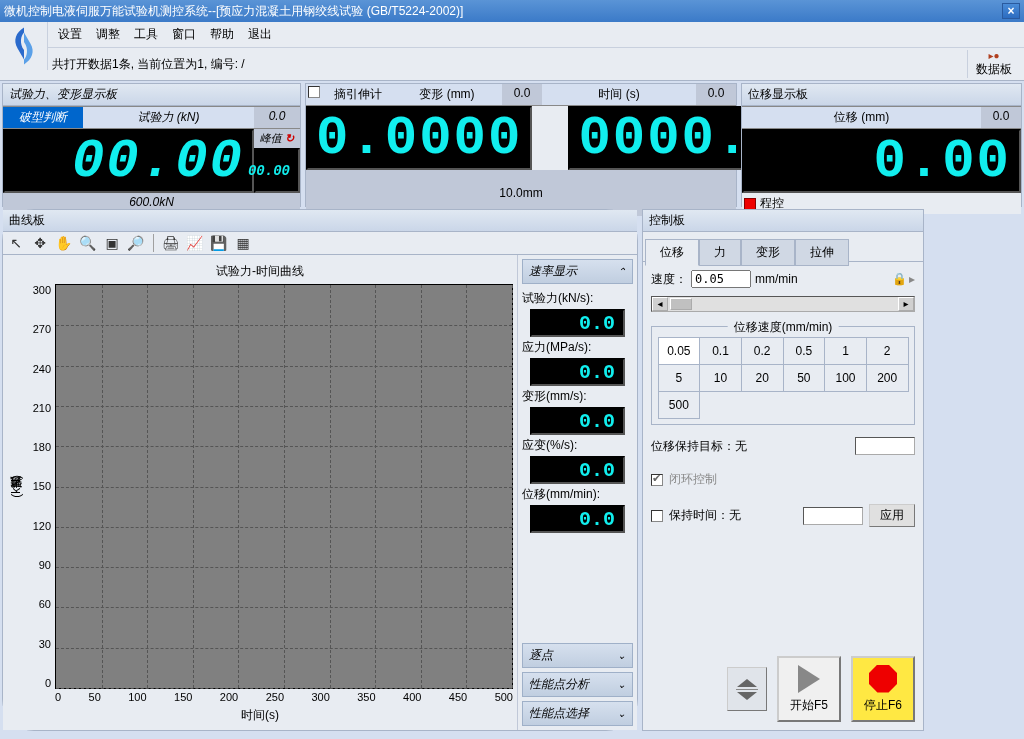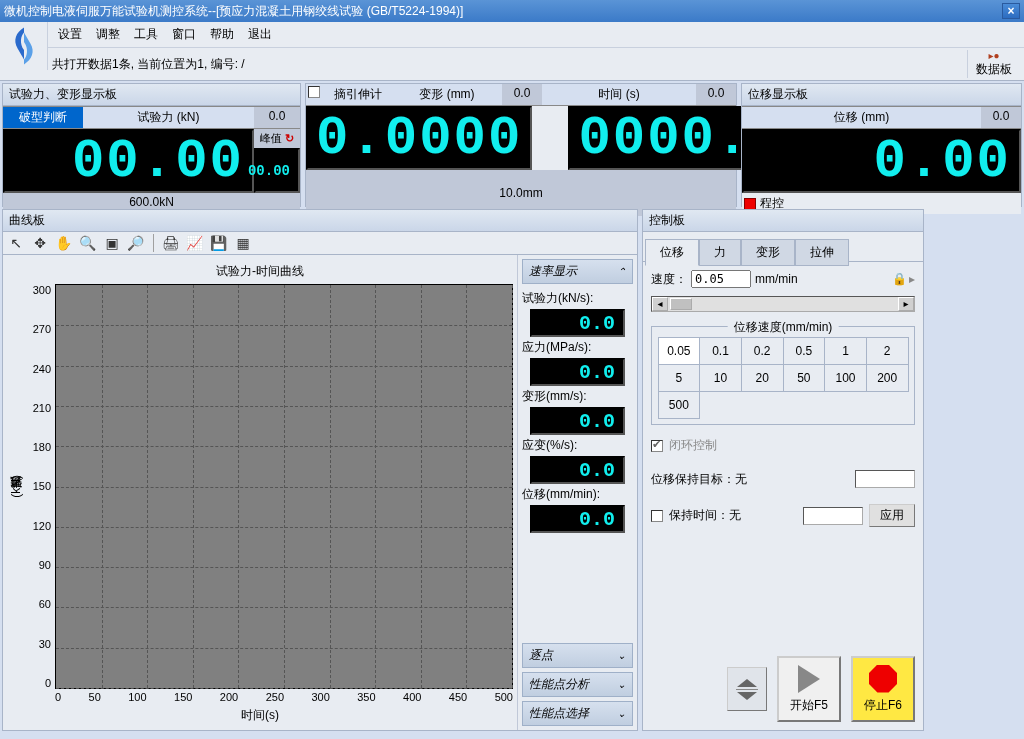--- a/index.html
+++ b/index.html
@@ -24,21 +24,21 @@
 .panel { background: #e8ecf2; border: 1px solid #a8b4c8; display: flex; flex-direction: column; }
 .panel > .hdr { background: linear-gradient(#e0e8f2,#cad6e8); border-bottom: 1px solid #a8b4c8; font-size: 12px; padding: 2px 6px; font-weight: normal; }
 
 
 .disp-row { height: 128px; }
 .lcd { background: #000; color: #1ee; font-family: "Digital-7", "Courier New", monospace; font-weight: bold; text-align: right; padding: 2px 8px; display:flex; align-items:center; justify-content:flex-end; border:2px inset #555;}
 .lcd.big { font-size: 54px; letter-spacing: 2px; height:64px;}
 .lcd.med { font-size: 20px; height:28px; min-width:90px;}
 .lcd.tiny { font-size:14px; height:16px; background:#000; color:#1ee;}
 
-.disp1 { width: 300px; }
+.disp1 { width: 300px; font-style: italic; }
 .disp2 { width: 432px; }
 .disp3 { width: 282px; }
 .disp1 .sub-hdr, .disp2 .sub-hdr { display:flex; background:#d5dff0; border-top:1px solid #888; border-bottom:1px solid #888;}
 .sub-hdr > div { font-size:12px; padding:2px 0; text-align:center; position:relative;}
 
 .disp1 .sub-hdr .c1 { width:80px; background:#0066cc; color:#fff;}
 .disp1 .sub-hdr .c2 { flex:1; }
 .disp1 .sub-hdr .c3 { width:46px; background:#c0c8d8;}
 .disp1 .mainlcd { display:flex; }
 .disp1 .mainlcd .big { flex:1; }
@@ -58,21 +58,21 @@
 .disp2 .foot { background:#c0c8d8; text-align:center; font-size:12px; padding:16px;}
 
 .disp3 .sub-hdr { display:flex; background:#d5dff0; border-top:1px solid #888; border-bottom:1px solid #888;}
 .disp3 .sub-hdr .c1 { flex:1; text-align:center;}
 .disp3 .sub-hdr .c2 { width:40px; background:#c0c8d8;}
 .disp3 .foot { background:#e8ecf2; font-size:12px; padding:2px; display:flex; align-items:center;}
 .disp3 .foot .sq { width:12px; height:12px; background:#e00; border:1px solid #800; margin-right:4px;}
 
 
 .mainrow { display: flex; gap: 4px; padding: 0 2px 2px 2px; height: 524px;}
-.chartpanel { width: 636px; }
+.chartpanel { width: 636px; border-radius: 32px; }
 .ctrlpanel { width: 282px; }
 
 .charttoolbar { background: #e8ecf2; border-bottom:1px solid #a8b4c8; padding: 2px 4px; display:flex; gap:6px; align-items:center;}
 .tool-ico { width:18px; height:18px; display:inline-flex; align-items:center; justify-content:center; font-size:14px; cursor:pointer; color:#333;}
 .tool-sep { width:1px; height:18px; background:#a0a0a0; margin:0 2px;}
 
 .chartbody { flex:1; display:flex; background:#e8ecf2; }
 .chartarea { flex:1; padding:4px 4px 4px 4px; display:flex; flex-direction:column;}
 .charttitle { text-align:center; font-size:12px; padding:4px;}
 .plot-wrap { flex:1; display:flex; }
@@ -127,21 +127,21 @@
 .bigbtn .play { width:0; height:0; border-top:14px solid transparent; border-bottom:14px solid transparent; border-left:22px solid #888;}
 .bigbtn .stop { width:28px; height:28px; background:#e00; clip-path: polygon(30% 0%, 70% 0%, 100% 30%, 100% 70%, 70% 100%, 30% 100%, 0% 70%, 0% 30%);}
 
 .cb { width:12px; height:12px; border:1px inset #888; display:inline-block; background:#fff; position:relative;}
 .cb.on::after { content:"✔"; position:absolute; top:-3px; left:0; font-size:11px; color:#666;}
 </style>
 </head>
 <body>
 
 <div class="titlebar">
-  <span class="title">微机控制电液伺服万能试验机测控系统--[预应力混凝土用钢绞线试验 (GB/T5224-1994)]</span>
+  <span class="title">微机控制电液伺服万能试验机测控系统--[预应力混凝土用钢绞线试验 (GB/T5224-2002)]</span>
   <span class="close">×</span>
 </div>
 
 <div class="topbar">
   <div class="logo">
     <svg viewBox="0 0 40 50">
         <path d="M20 2 C10 8 6 18 12 28 L20 42 L20 30 C14 22 16 12 20 8 Z" fill="#2a6acc"></path>
         <path d="M20 48 C30 42 34 32 28 22 L20 8 L20 20 C26 28 24 38 20 42 Z" fill="#5aa0e8"></path>
       </svg>
   </div>
@@ -356,29 +356,29 @@
             <div class="cell">5</div>
             <div class="cell">10</div>
             <div class="cell">20</div>
             <div class="cell">50</div>
             <div class="cell">100</div>
             <div class="cell">200</div>
             <div class="cell">500</div>
           </div>
       </div>
 
+      <div class="formrow">
+        <span>位移保持目标：无</span>
+        <input type="text" style="margin-left: auto;">
+      </div>
+
       <div class="formrow grey">
           <span class="cb on"></span>
           <span>闭环控制</span>
         </div>
-
-      <div class="formrow">
-        <span>位移保持目标：无</span>
-        <input type="text" style="margin-left: auto;">
-      </div>
       <div class="formrow">
         <span class="cb"></span>
         <span>保持时间：无</span>
         <input type="text" style="margin-left: auto;">
         <span class="btn">应用</span>
       </div>
 
       <div class="botbuttons">
         <div class="arrbtn">
           <div class="tri up"></div>

